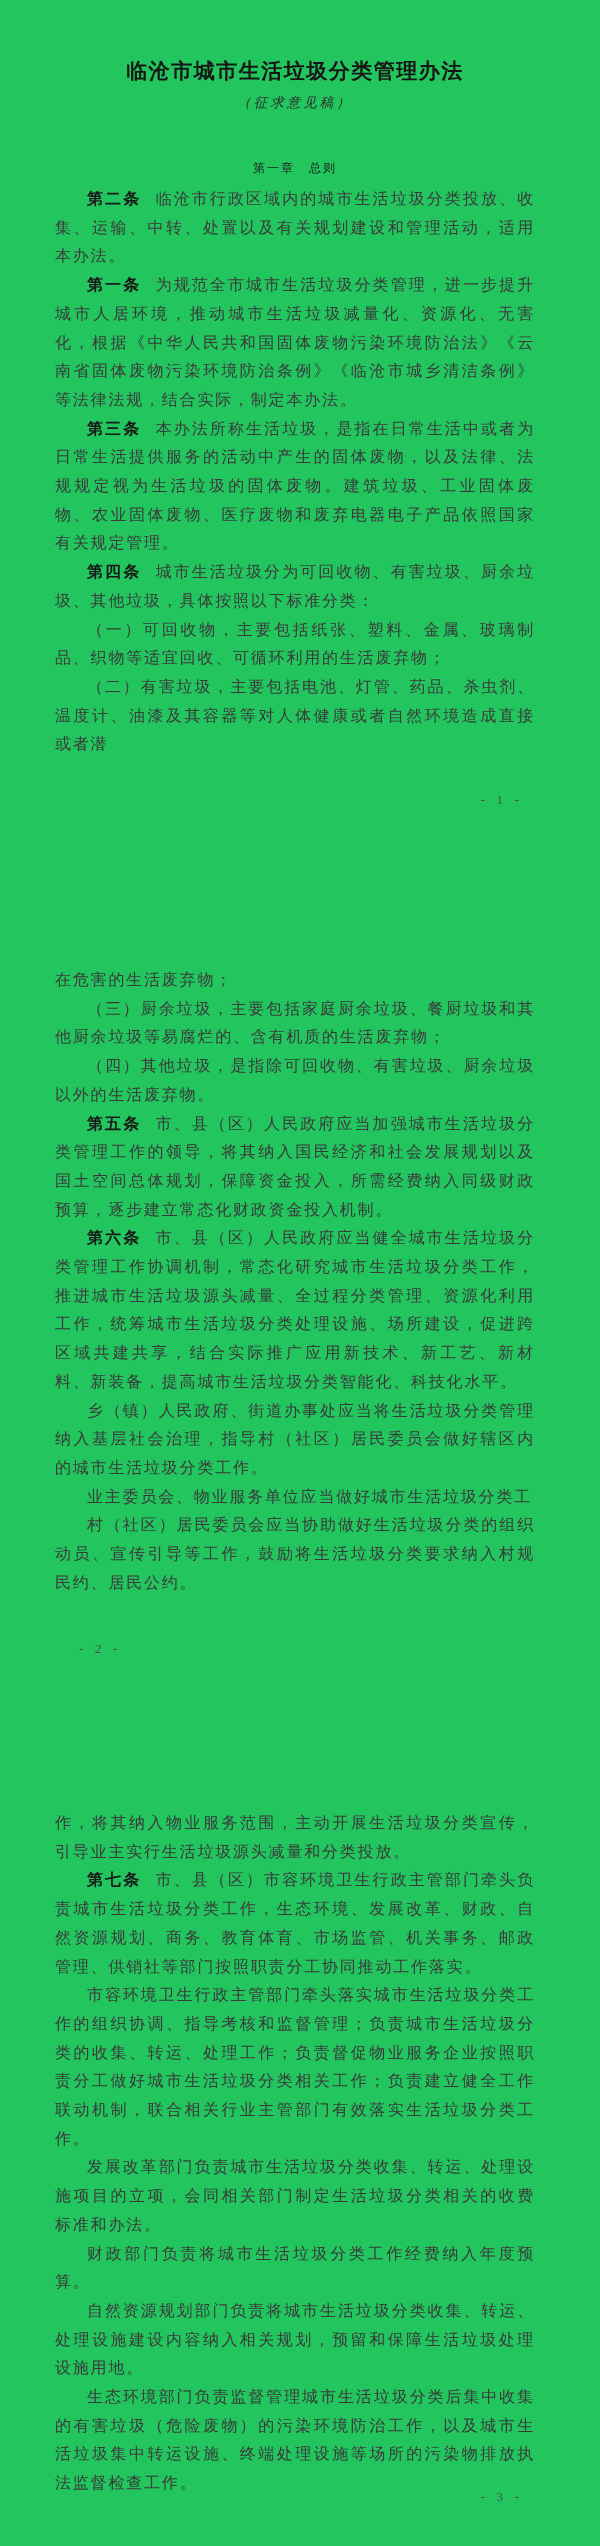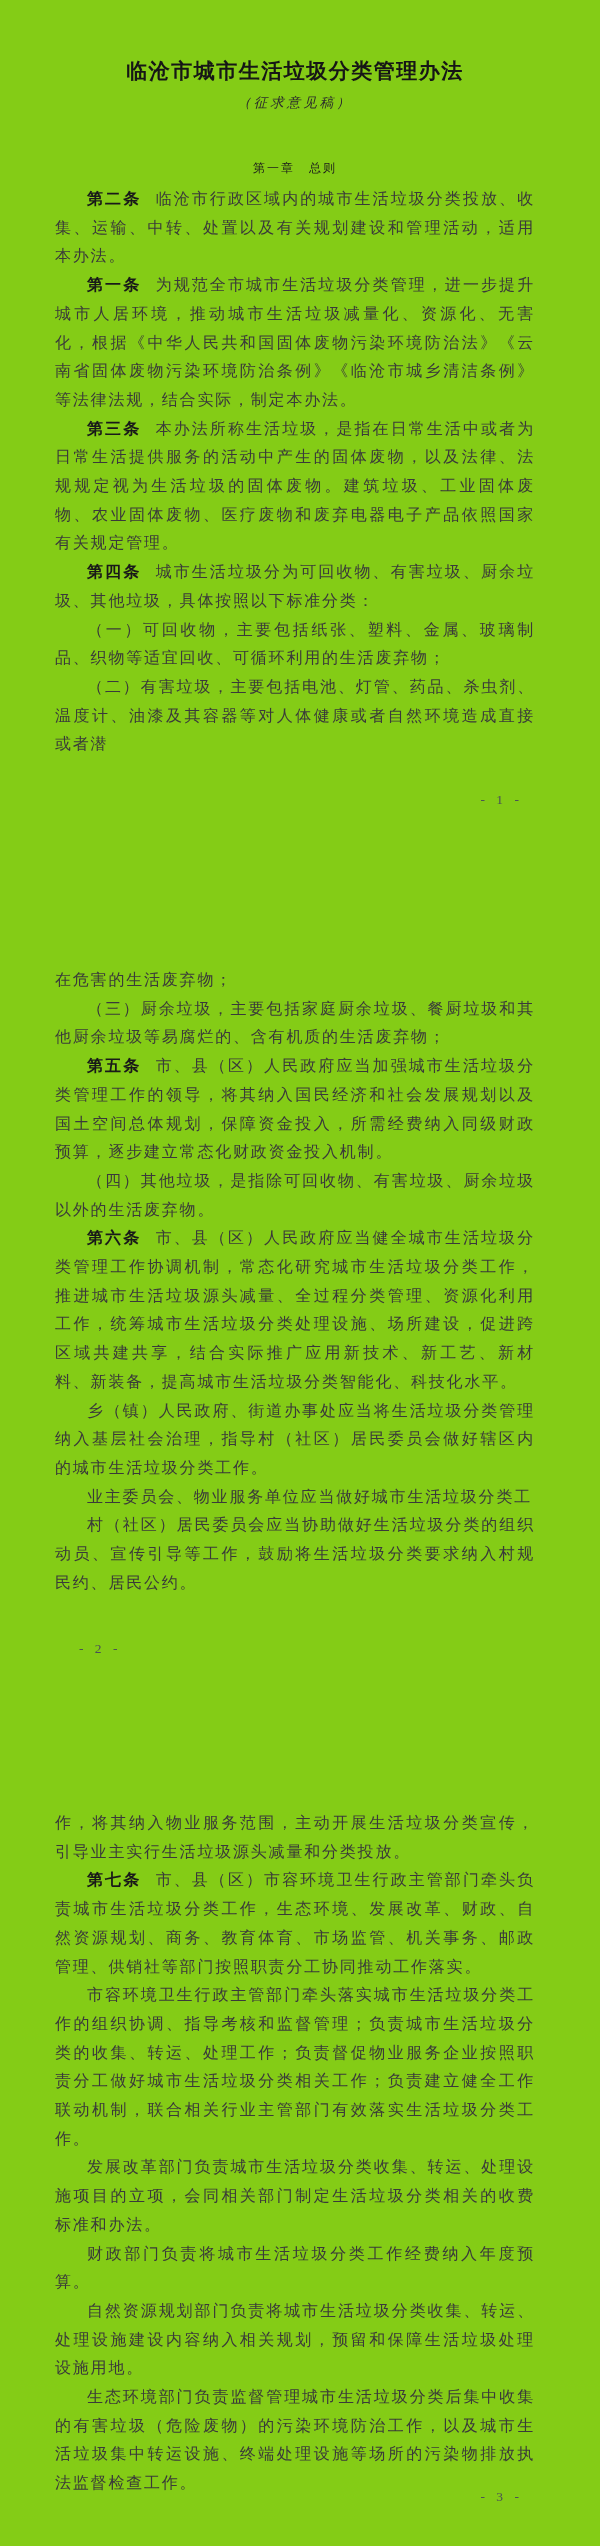--- a/index.html
+++ b/index.html
@@ -4,21 +4,21 @@
 <style>
   html, body {
     margin: 0;
     padding: 0;
     background: #ffffff;
   }
   .doc {
     position: relative;
     width: 600px;
     height: 2546px;
-    background: #84cc16;
+    background: #22c55e;
     color: #3a3a3a;
     font-family: "Liberation Serif", "DejaVu Serif", serif;
     overflow: hidden;
   }
   .page {
     position: relative;
     width: 600px;
     box-sizing: border-box;
     overflow: hidden;
   }
@@ -109,22 +109,22 @@
           <p class="para"><span>（二）有害垃圾，主要包括电池、灯管、药品、杀虫剂、温度计、油漆及其容器等对人体健康或者自然环境造成直接或者潜</span></p>
         </div>
       </div>
       <div class="page-number pn-right">- 1 -</div>
     </section>
     <section class="page page-2">
       <div class="content">
         <div class="body-text">
           <p class="cont"><span>在危害的生活废弃物；</span></p>
           <p class="para"><span>（三）厨余垃圾，主要包括家庭厨余垃圾、餐厨垃圾和其他厨余垃圾等易腐烂的、含有机质的生活废弃物；</span></p>
+          <p class="para"><span>（四）其他垃圾，是指除可回收物、有害垃圾、厨余垃圾以外的生活废弃物。</span></p>
           <p class="para"><b class="lead">第五条</b><span>市、县（区）人民政府应当加强城市生活垃圾分类管理工作的领导，将其纳入国民经济和社会发展规划以及国土空间总体规划，保障资金投入，所需经费纳入同级财政预算，逐步建立常态化财政资金投入机制。</span></p>
-          <p class="para"><span>（四）其他垃圾，是指除可回收物、有害垃圾、厨余垃圾以外的生活废弃物。</span></p>
           <p class="para"><b class="lead">第六条</b><span>市、县（区）人民政府应当健全城市生活垃圾分类管理工作协调机制，常态化研究城市生活垃圾分类工作，推进城市生活垃圾源头减量、全过程分类管理、资源化利用工作，统筹城市生活垃圾分类处理设施、场所建设，促进跨区域共建共享，结合实际推广应用新技术、新工艺、新材料、新装备，提高城市生活垃圾分类智能化、科技化水平。</span></p>
           <p class="para"><span>乡（镇）人民政府、街道办事处应当将生活垃圾分类管理纳入基层社会治理，指导村（社区）居民委员会做好辖区内的城市生活垃圾分类工作。</span></p>
           <p class="para"><span>业主委员会、物业服务单位应当做好城市生活垃圾分类工</span></p>
           <p class="para"><span>村（社区）居民委员会应当协助做好生活垃圾分类的组织动员、宣传引导等工作，鼓励将生活垃圾分类要求纳入村规民约、居民公约。</span></p>
         </div>
       </div>
       <div class="page-number pn-left">- 2 -</div>
     </section>
     <section class="page page-3">
       <div class="content">

